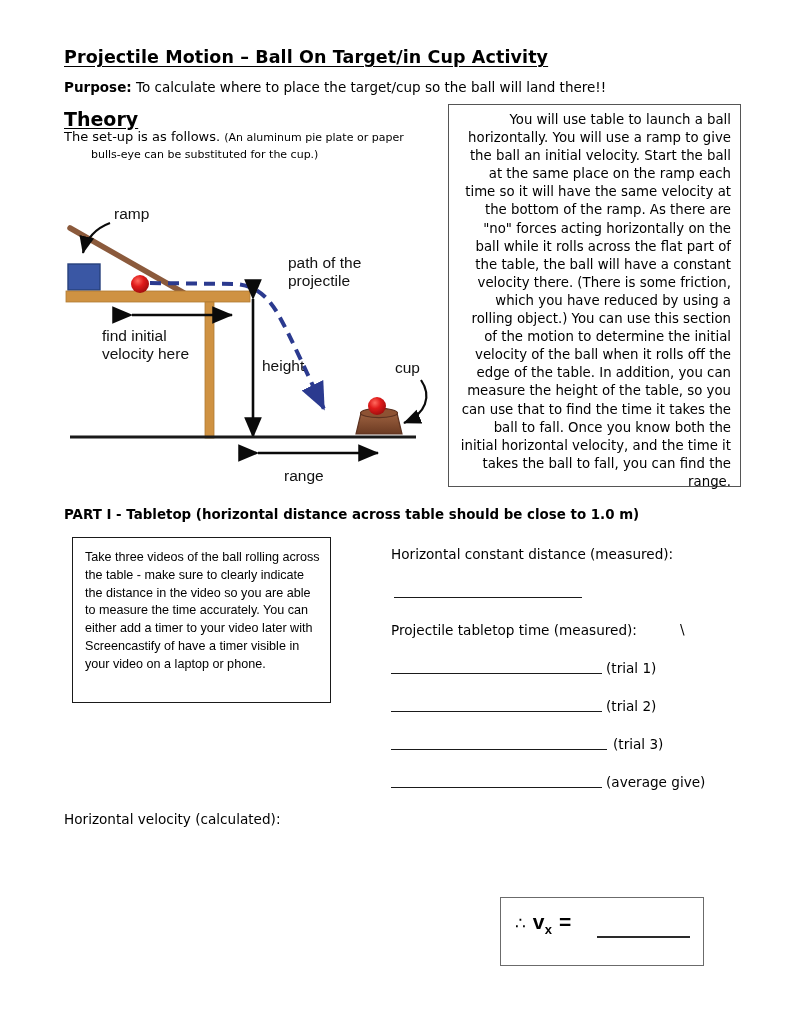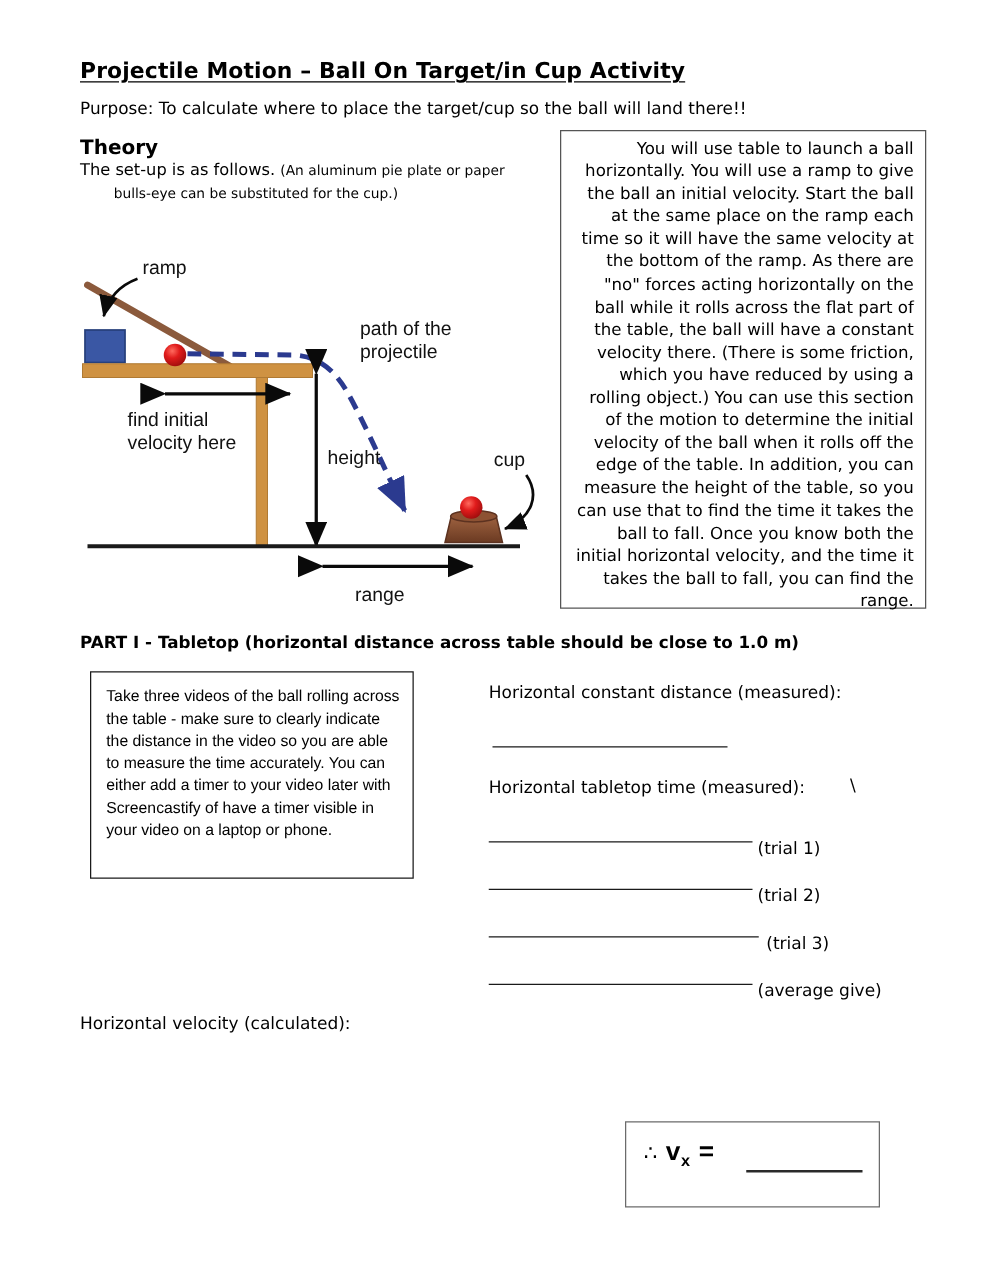--- a/index.html
+++ b/index.html
@@ -39,29 +39,30 @@
     white-space: nowrap;
   }
   .purpose-row {
     position: absolute;
     left: 64px;
     top: 79px;
     font-size: 13.5px;
     white-space: nowrap;
   }
   .purpose-row .lbl {
-    font-weight: normal;
+    font-weight: bold;
     text-align: center;
   }
   .theory-head {
     position: absolute;
     left: 64px;
     top: 108px;
-    font-size: 16px;
-    font-weight: bold;
+    font-size: 19px;
+    font-weight: bold;
+    text-decoration: underline;
     text-underline-offset: 2px;
   }
   .theory-line1 {
     position: absolute;
     left: 64px;
     top: 129px;
     font-size: 13px;
     white-space: nowrap;
   }
   .theory-line1 .small {
@@ -139,21 +140,20 @@
     white-space: nowrap;
   }
   .fill-line {
     position: absolute;
     border-bottom: 1.4px solid #1a1a1a;
   }
   .trial-tag {
     position: absolute;
     font-size: 13.6px;
     white-space: nowrap;
-    margin-top: 11px;
   }
   .stray-mark {
     position: absolute;
     font-size: 13.6px;
   }
 
   
   #result-box {
     position: absolute;
     left: 500px;
@@ -290,21 +290,21 @@
 
   <div class="part-head">PART I - Tabletop (horizontal distance across table should be close to 1.0 m)</div>
 
   <div id="instr-box">
     <div class="inner">Take three videos of the ball rolling across the table - make sure to clearly indicate the distance in the video so you are able to measure the time accurately. You can either add a timer to your video later with Screencastify of have a timer visible in your video on a laptop or phone.</div>
   </div>
 
   <div class="form-label" style="left:391px; top:546px;">Horizontal constant distance (measured):</div>
   <div class="fill-line" style="left:394px; top:597px; width:188px;"></div>
 
-  <div class="form-label" style="left:391px; top:622px;">Horizontal tabletop time (measured):</div>
+  <div class="form-label" style="left:391px; top:622px;">Projectile tabletop time (measured):</div>
   <div class="stray-mark" style="left:680px; top:621px;">\</div>
 
   <div class="fill-line" style="left:391px; top:673px; width:211px;"></div>
   <div class="trial-tag" style="left:606px; top:660px;">(trial 1)</div>
 
   <div class="fill-line" style="left:391px; top:711px; width:211px;"></div>
   <div class="trial-tag" style="left:606px; top:698px;">(trial 2)</div>
 
   <div class="fill-line" style="left:391px; top:749px; width:216px;"></div>
   <div class="trial-tag" style="left:613px; top:736px;">(trial 3)</div>

